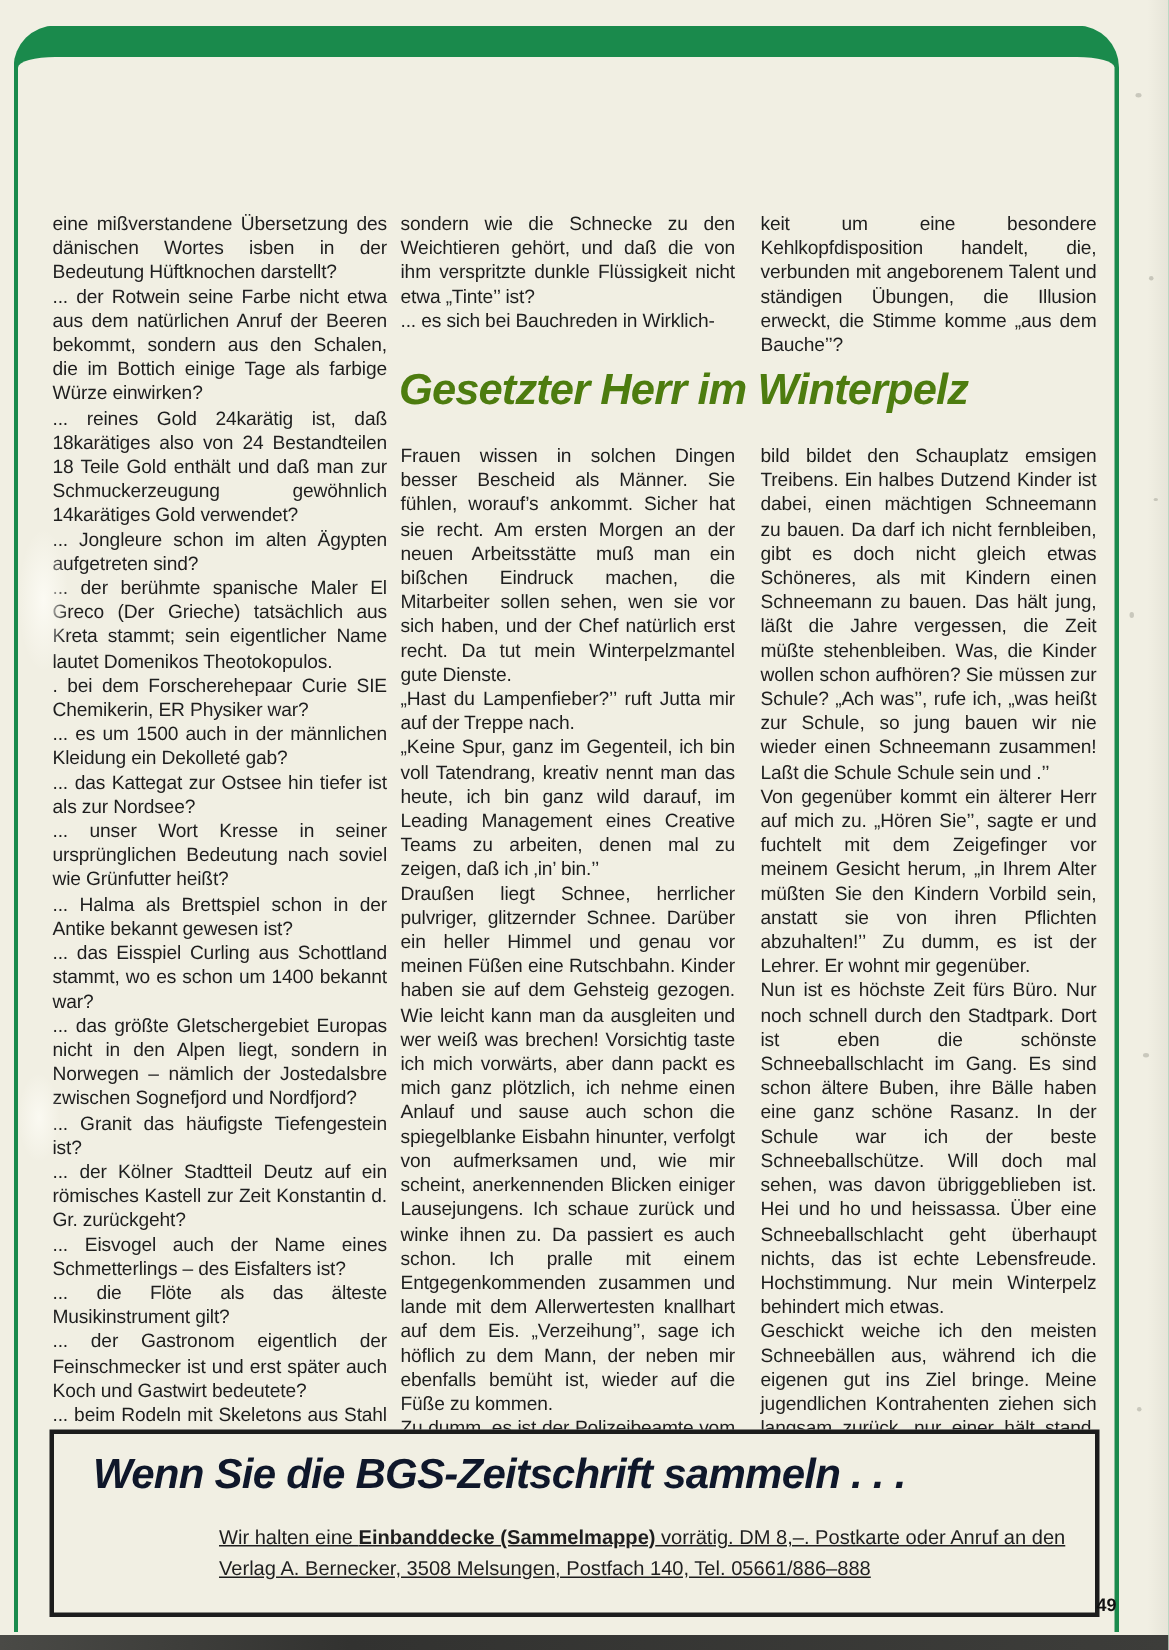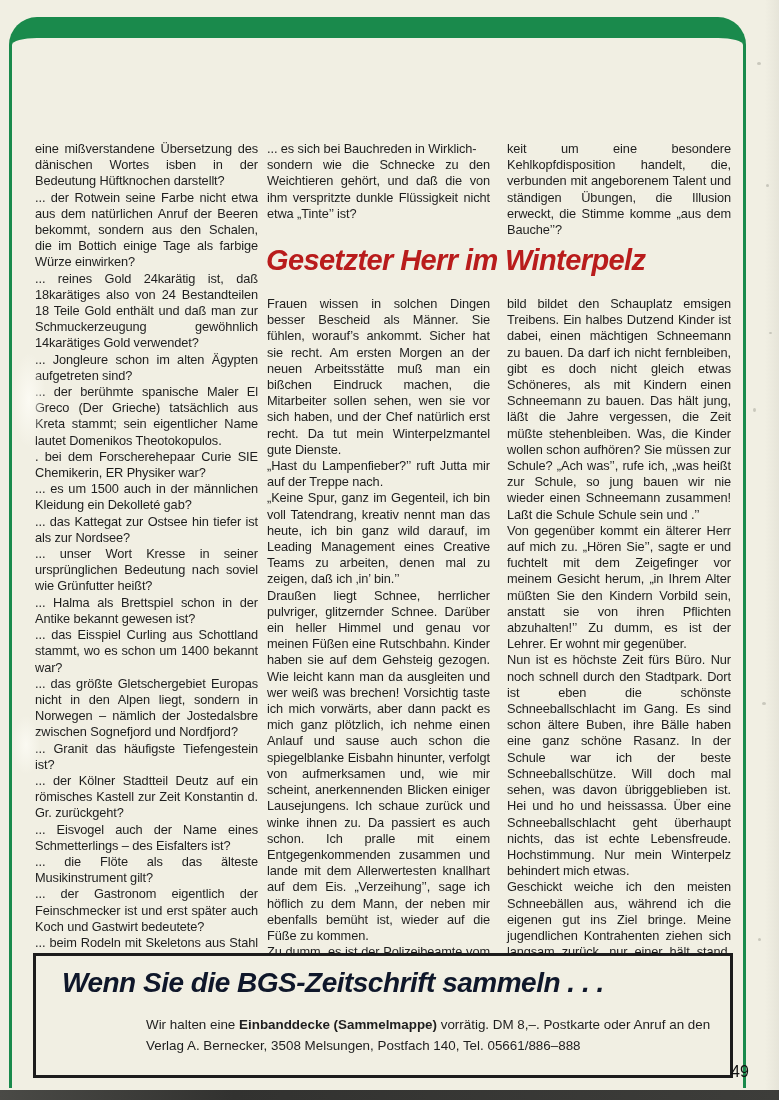--- a/index.html
+++ b/index.html
@@ -10,30 +10,30 @@
   .green-frame{position:absolute;left:9px;top:17px;width:737px;height:1071px;box-sizing:border-box;
     border-left:3px solid var(--green,#1a8a4c);border-right:3px solid var(--green,#1a8a4c);
     border-top:21px solid var(--green,#1a8a4c);border-bottom:none;border-radius:28px 28px 0 0;}
   .col{position:absolute;text-align:justify;color:var(--ink,#1e1e1e);
     font-size:12.8px;line-height:16.2px;letter-spacing:-0.1px;}
   .col p{margin:0;hyphens:auto;-webkit-hyphens:auto;}
   .col1{left:35px;top:141px;width:223px;}
   .col2top{left:267px;top:141px;width:223px;}
   .col3top{left:507px;top:141px;width:224px;}
   .headline{position:absolute;left:266px;top:244px;width:472px;margin:0;
-    font-size:29px;font-style:italic;font-weight:700;letter-spacing:-0.6px;color:#b91c1c;}
+    font-size:29px;font-style:italic;font-weight:700;letter-spacing:-0.6px;color:#4d7c0f;}
   .col2story{left:267px;top:296px;width:223px;}
   .col3story{left:507px;top:296px;width:224px;}
   .footer-box{position:absolute;left:33px;top:953px;width:700px;height:125px;box-sizing:border-box;
     border:3px solid #1c1c1c;background:var(--paper,#f1efe3);z-index:5;}
   .footer-title{margin:11px 0 0 26px;font-size:28px;font-style:italic;font-weight:700;
     letter-spacing:-0.5px;color:#0f172a;white-space:nowrap;}
-  .footer-text{margin:15px 18px 0 110px;font-size:13.4px;line-height:21px;color:#1e1e1e;}
+  .footer-text{margin:15px 18px 0 110px;font-size:13.4px;line-height:21px;color:#1e1e1e;text-decoration:underline;}
   .footer-text b{font-weight:700;}
-  .page-number{position:absolute;left:731px;top:1063px;font-size:16px;font-weight:400;
+  .page-number{position:absolute;left:731px;top:1063px;font-size:12px;font-weight:700;
     color:#111;z-index:7;text-align:right;}
   .bottom-strip{position:absolute;left:0;top:1090px;width:779px;height:10px;
     background:linear-gradient(to right,#4a4a46,#323230 30%,#3d3d3a);z-index:8;}
   .fold{position:absolute;z-index:3;pointer-events:none;border-radius:50%;}
   .fold-a{left:12px;top:352px;width:34px;height:96px;
     background:radial-gradient(ellipse at center,rgba(252,251,244,0.95) 0%,rgba(252,251,244,0) 70%);}
   .fold-b{left:12px;top:715px;width:28px;height:60px;
     background:radial-gradient(ellipse at center,rgba(252,251,244,0.85) 0%,rgba(252,251,244,0) 70%);}
   .speck{position:absolute;border-radius:50%;background:rgba(110,110,100,0.30);z-index:2;}
   .s1{left:757px;top:62px;width:4px;height:3px;}
@@ -67,22 +67,22 @@
       <p>... der Kölner Stadtteil Deutz auf ein römisches Kastell zur Zeit Konstantin d. Gr. zurückgeht?</p>
       <p>... Eisvogel auch der Name eines Schmetterlings – des Eisfalters ist?</p>
       <p>... die Flöte als das älteste Musikinstrument gilt?</p>
       <p>... der Gastronom eigentlich der Feinschmecker ist und erst später auch Koch und Gastwirt bedeutete?</p>
       <p>... beim Rodeln mit Skeletons aus Stahl Geschwindigkeiten bis zu 120 km pro Stunde erreicht werden?</p>
       <p>... der französische Maler Degas nach seiner Erblindung im Alter auch als Bildhauer tätig gewesen ist?</p>
       <p>... der Tintenfisch nicht ein Fisch ist,</p>
     </div>
 
   <div class="col col2top">
+      <p>sondern wie die Schnecke zu den Weichtieren gehört, und daß die von ihm verspritzte dunkle Flüssigkeit nicht etwa „Tinte’’ ist?</p>
       <p>... es sich bei Bauchreden in Wirklich-</p>
-      <p>sondern wie die Schnecke zu den Weichtieren gehört, und daß die von ihm verspritzte dunkle Flüssigkeit nicht etwa „Tinte’’ ist?</p>
     </div>
 
   <div class="col col3top">
       <p>keit um eine besondere Kehlkopfdisposition handelt, die, verbunden mit angeborenem Talent und ständigen Übungen, die Illusion erweckt, die Stimme komme „aus dem Bauche’’?</p>
     </div>
 
   <h1 class="headline">Gesetzter Herr im Winterpelz</h1>
 
   <div class="col col2story">
       <p>Frauen wissen in solchen Dingen besser Bescheid als Männer. Sie fühlen, worauf’s ankommt. Sicher hat sie recht. Am ersten Morgen an der neuen Arbeitsstätte muß man ein bißchen Eindruck machen, die Mitarbeiter sollen sehen, wen sie vor sich haben, und der Chef natürlich erst recht. Da tut mein Winterpelzmantel gute Dienste.</p>

